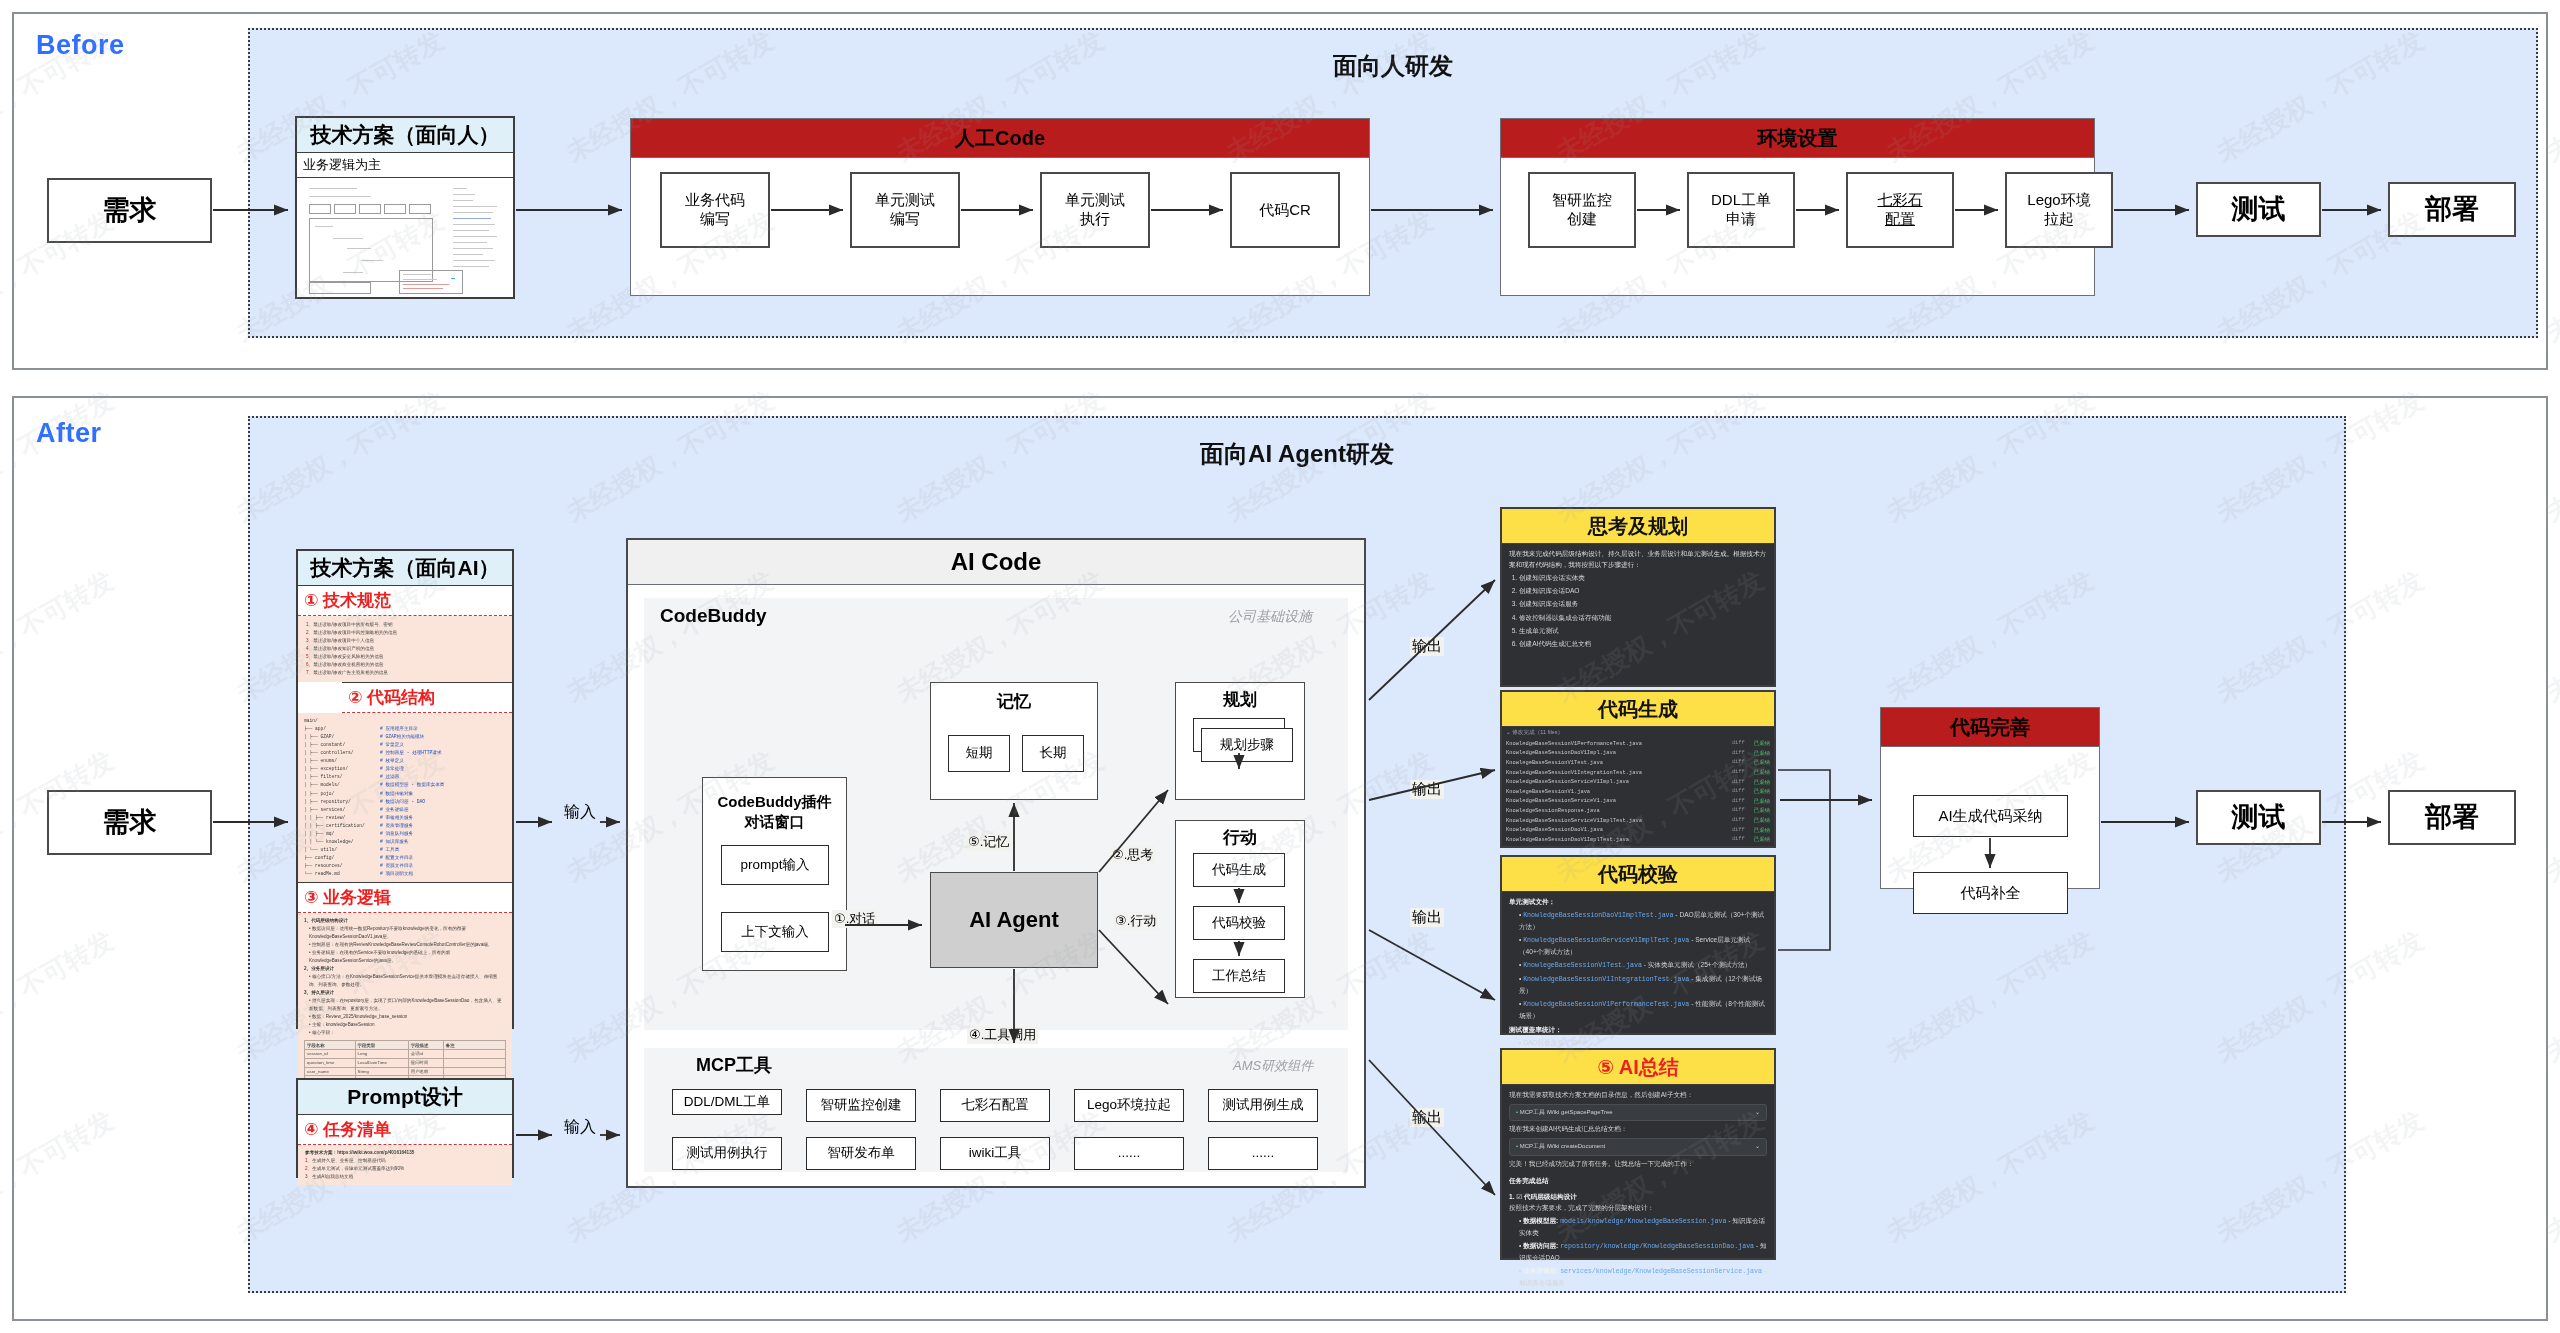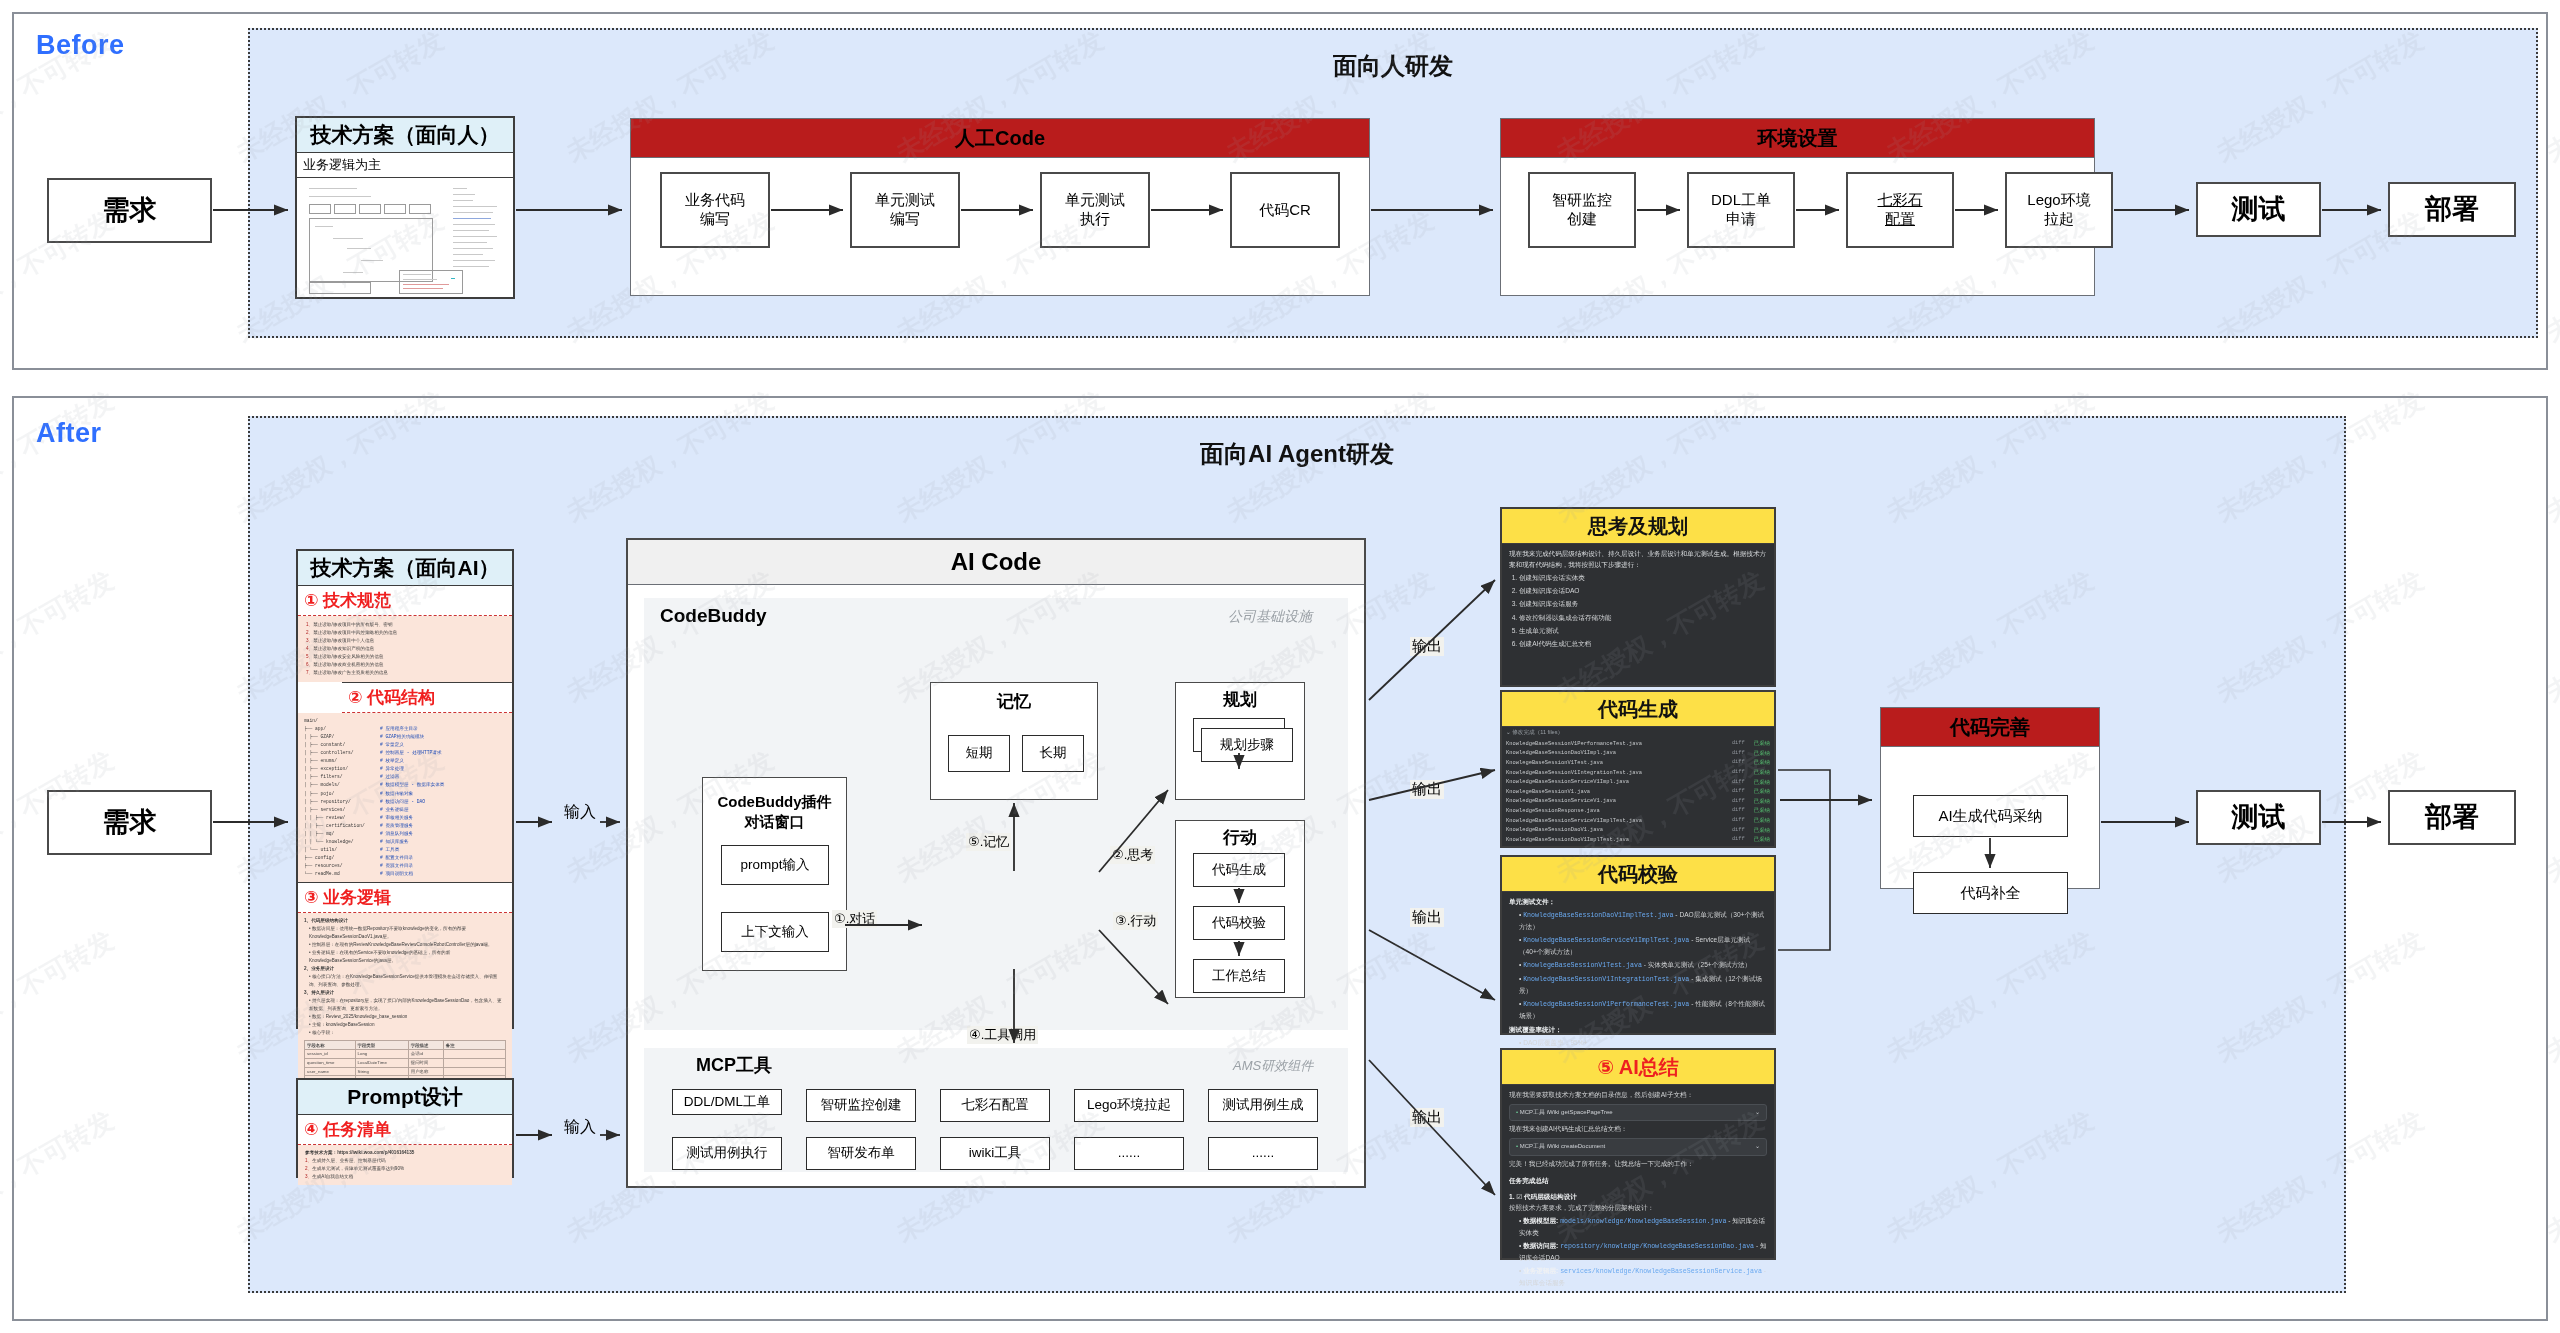--- a/index.html
+++ b/index.html
@@ -304,20 +304,21 @@
   </div>
   <div class="box thin sm-label" style="left:721px;top:845px;width:108px;height:40px;">prompt输入</div>
   <div class="box thin sm-label" style="left:721px;top:912px;width:108px;height:40px;">上下文输入</div>
 
   <div class="box" style="left:930px;top:682px;width:168px;height:118px;display:block;border:1.5px solid #4a4a4a;">
     <div style="text-align:center;font-size:17px;font-weight:bold;margin-top:8px;">记忆</div>
   </div>
   <div class="box thin sm-label" style="left:948px;top:735px;width:62px;height:37px;">短期</div>
   <div class="box thin sm-label" style="left:1022px;top:735px;width:62px;height:37px;">长期</div>
 
+  <div class="box" style="left:930px;top:872px;width:168px;height:96px;background:#cfcfcf;border:1.5px solid #4a4a4a;font-size:22px;font-weight:bold;">AI Agent</div>
 
   <div class="box" style="left:1175px;top:682px;width:130px;height:118px;display:block;border:1.5px solid #4a4a4a;">
     <div style="text-align:center;font-size:17px;font-weight:bold;margin-top:6px;">规划</div>
   </div>
   <div class="box thin sm-label" style="left:1193px;top:718px;width:92px;height:34px;">思考</div>
   <div class="box thin sm-label" style="left:1193px;top:728px;width:92px;height:34px;margin-left:8px;">规划步骤</div>
 
   <div class="box" style="left:1175px;top:820px;width:130px;height:178px;display:block;border:1.5px solid #4a4a4a;">
     <div style="text-align:center;font-size:17px;font-weight:bold;margin-top:6px;">行动</div>
   </div>

